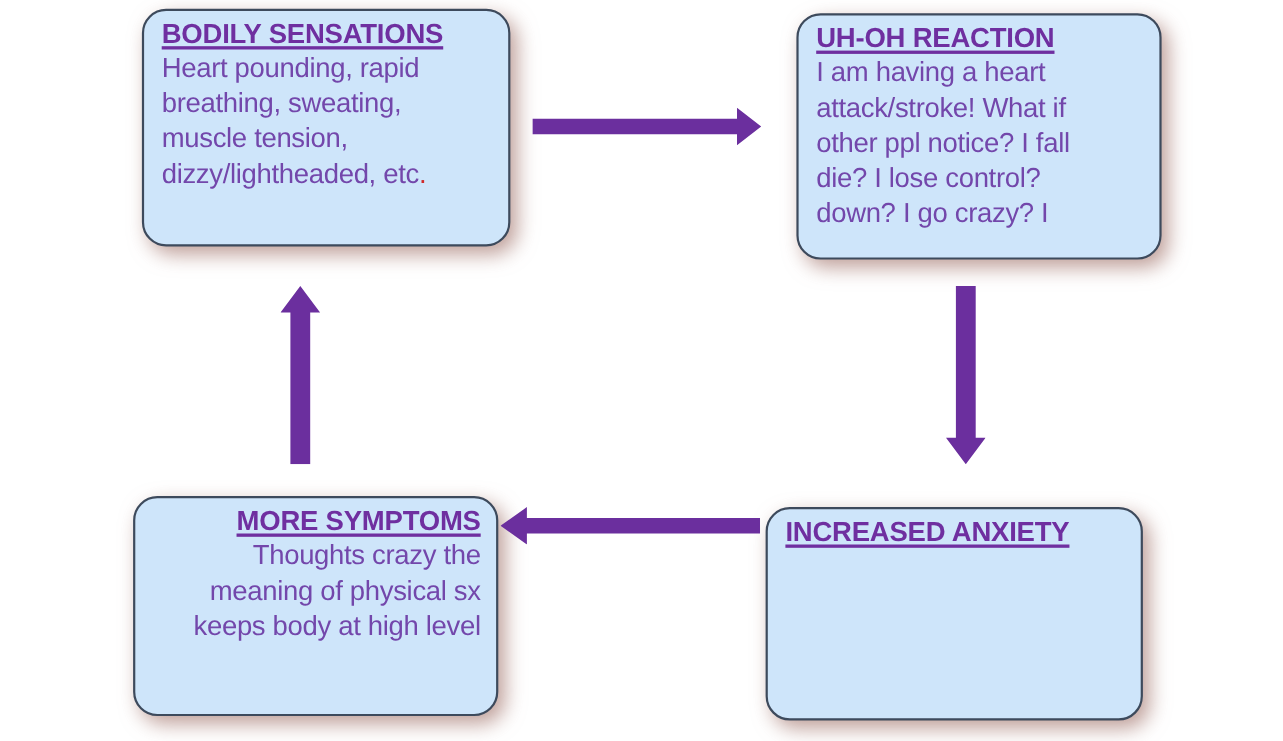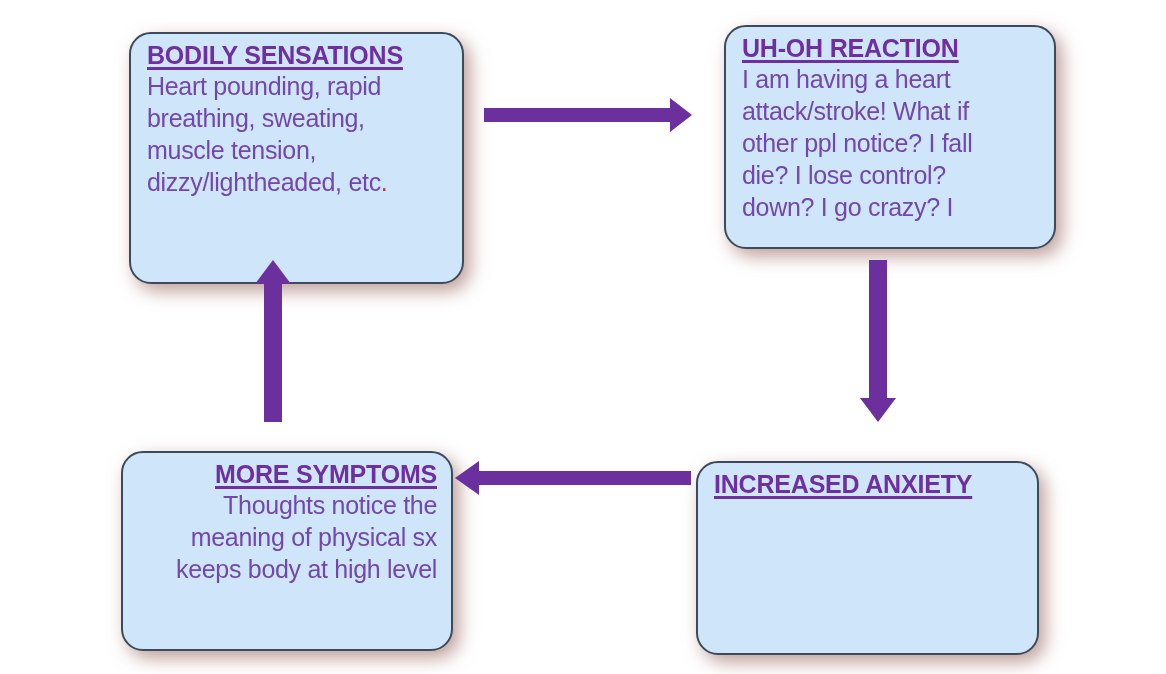--- a/index.html
+++ b/index.html
@@ -45,25 +45,25 @@
     font-size: 25px;
     line-height: 1.28;
     letter-spacing: -0.3px;
     margin-top: 1px;
   }
   .node-body .ln { display: block; }
   .red-dot { color: #d02a2a; }
 
   
   #node-bodily-sensations {
-    left: 129px;  top: 32px;
-    width: 335px; height: 252px;
+    left: 129px;  top: 8px;
+    width: 335px; height: 216px;
   }
   #node-uh-oh-reaction {
-    left: 724px;  top: 25px;
+    left: 724px;  top: 12px;
     width: 332px; height: 224px;
   }
   #node-more-symptoms {
     left: 121px;  top: 451px;
     width: 332px; height: 200px; text-align: right;
   }
   #node-increased-anxiety {
     left: 696px;  top: 461px;
     width: 343px; height: 194px;
   }
@@ -103,21 +103,21 @@
       <span class="ln">attack/stroke!  What if</span>
       <span class="ln">other ppl notice? I fall</span>
       <span class="ln">die? I lose control?</span>
       <span class="ln">down? I go crazy? I</span>
     </div>
   </div>
 
   <div class="node" id="node-more-symptoms">
     <div class="node-title">MORE SYMPTOMS</div>
     <div class="node-body">
-      <span class="ln">Thoughts notice the</span>
+      <span class="ln">Thoughts crazy the</span>
       <span class="ln">meaning of physical sx</span>
       <span class="ln">keeps body at high level</span>
     </div>
   </div>
 
   <div class="node" id="node-increased-anxiety">
     <div class="node-title">INCREASED ANXIETY</div>
   </div>
 
   <div class="arrow" id="arrow-top">

